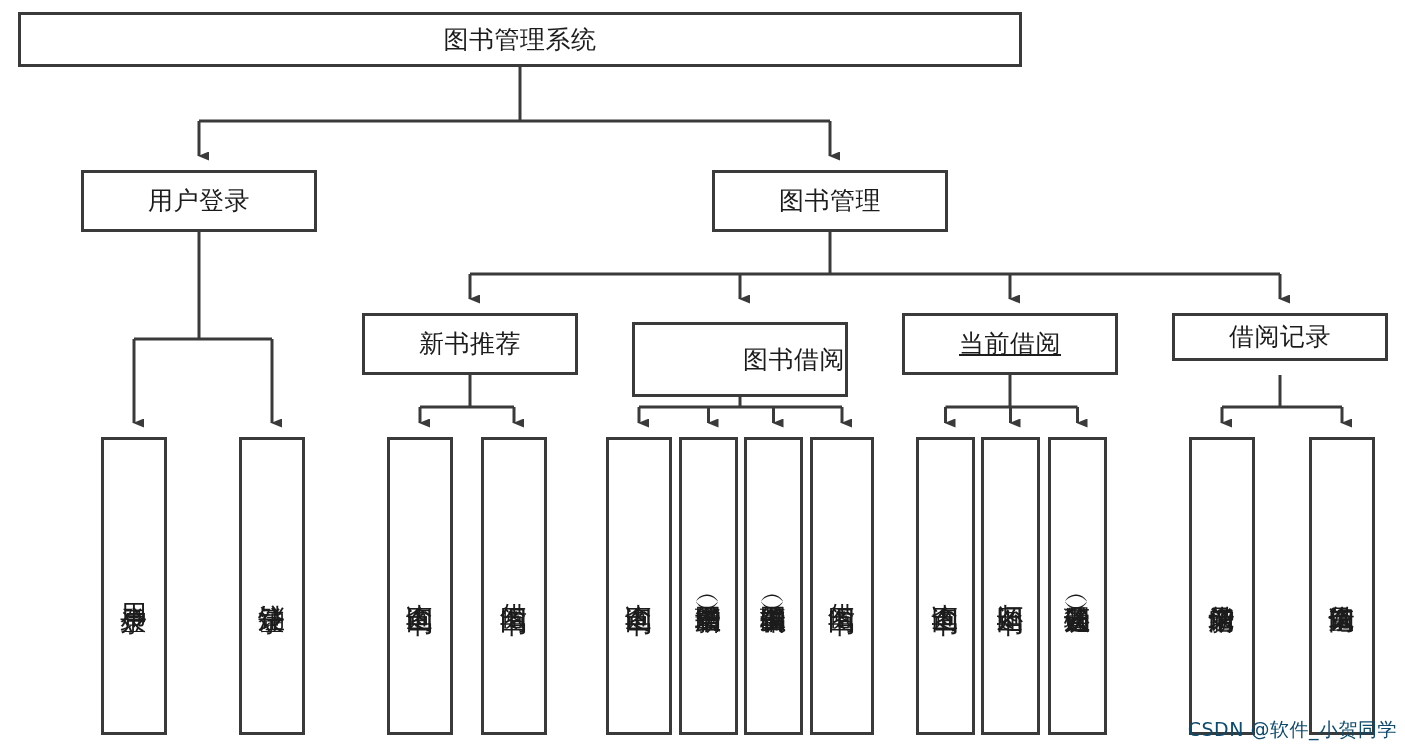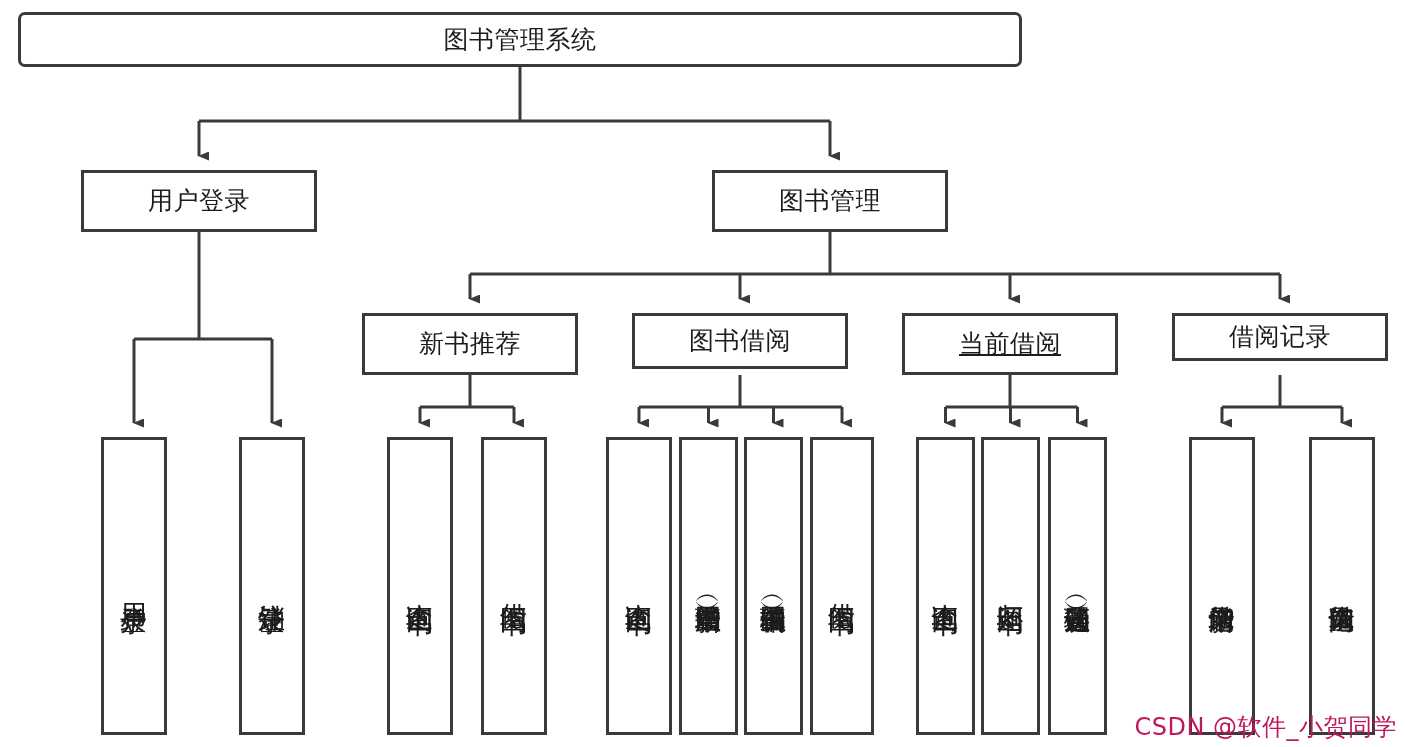--- a/index.html
+++ b/index.html
@@ -66,22 +66,22 @@
     text-align: center;
   }
   .node.vert.tall-text .node-label {
     font-size: 26px;
     letter-spacing: 0px;
   }
   #watermark {
     position: absolute;
     right: 8px;
     bottom: 4px;
-    font-size: 24px;
-    color: #be185d;
+    font-size: 19px;
+    color: #0c4a6e;
     white-space: nowrap;
     letter-spacing: 0.5px;
   }
 </style>
 </head>
 <body>
 
 <div id="diagram-root">
 
   <svg id="edge-layer" viewBox="0 0 1405 747" width="1405" height="747" xmlns="http://www.w3.org/2000/svg">
@@ -121,33 +121,33 @@
         <path d="M 1010.5 407 L 1010.5 423" marker-end="url(#arrowhead)"></path>
         <path d="M 1077.5 407 L 1077.5 423" marker-end="url(#arrowhead)"></path>
         <path d="M 1280 375 L 1280 407"></path>
         <path d="M 1222 407 L 1342 407"></path>
         <path d="M 1222 407 L 1222 423" marker-end="url(#arrowhead)"></path>
         <path d="M 1342 407 L 1342 423" marker-end="url(#arrowhead)"></path>
       </g>
   </svg>
 
   <div id="nodes-layer">
-      <div class="node horiz root" style="left: 18px; top: 12px; width: 1004px; height: 55px; border-radius: 7px;">
+      <div class="node horiz root" style="left: 18px; top: 12px; width: 1004px; height: 55px;">
         <span class="node-label">图书管理系统</span>
       </div>
       <div class="node horiz" style="left: 81px; top: 170px; width: 236px; height: 62px;">
         <span class="node-label">用户登录</span>
       </div>
       <div class="node horiz" style="left: 712px; top: 170px; width: 236px; height: 62px;">
         <span class="node-label">图书管理</span>
       </div>
       <div class="node horiz" style="left: 362px; top: 313px; width: 216px; height: 62px; font-family: Liberation Serif, serif;">
         <span class="node-label">新书推荐</span>
       </div>
-      <div class="node horiz" style="left: 632px; top: 313px; width: 216px; height: 56px;">
+      <div class="node horiz" style="left: 632px; top: 322px; width: 216px; height: 75px; justify-content: flex-end;">
         <span class="node-label">图书借阅</span>
       </div>
       <div class="node horiz" style="left: 902px; top: 313px; width: 216px; height: 62px; text-decoration: underline;">
         <span class="node-label">当前借阅</span>
       </div>
       <div class="node horiz" style="left: 1172px; top: 313px; width: 216px; height: 48px;">
         <span class="node-label">借阅记录</span>
       </div>
       <div class="node vert" style="left: 101px; top: 437px; width: 66px; height: 298px;">
         <span class="node-label">用户登录</span>

